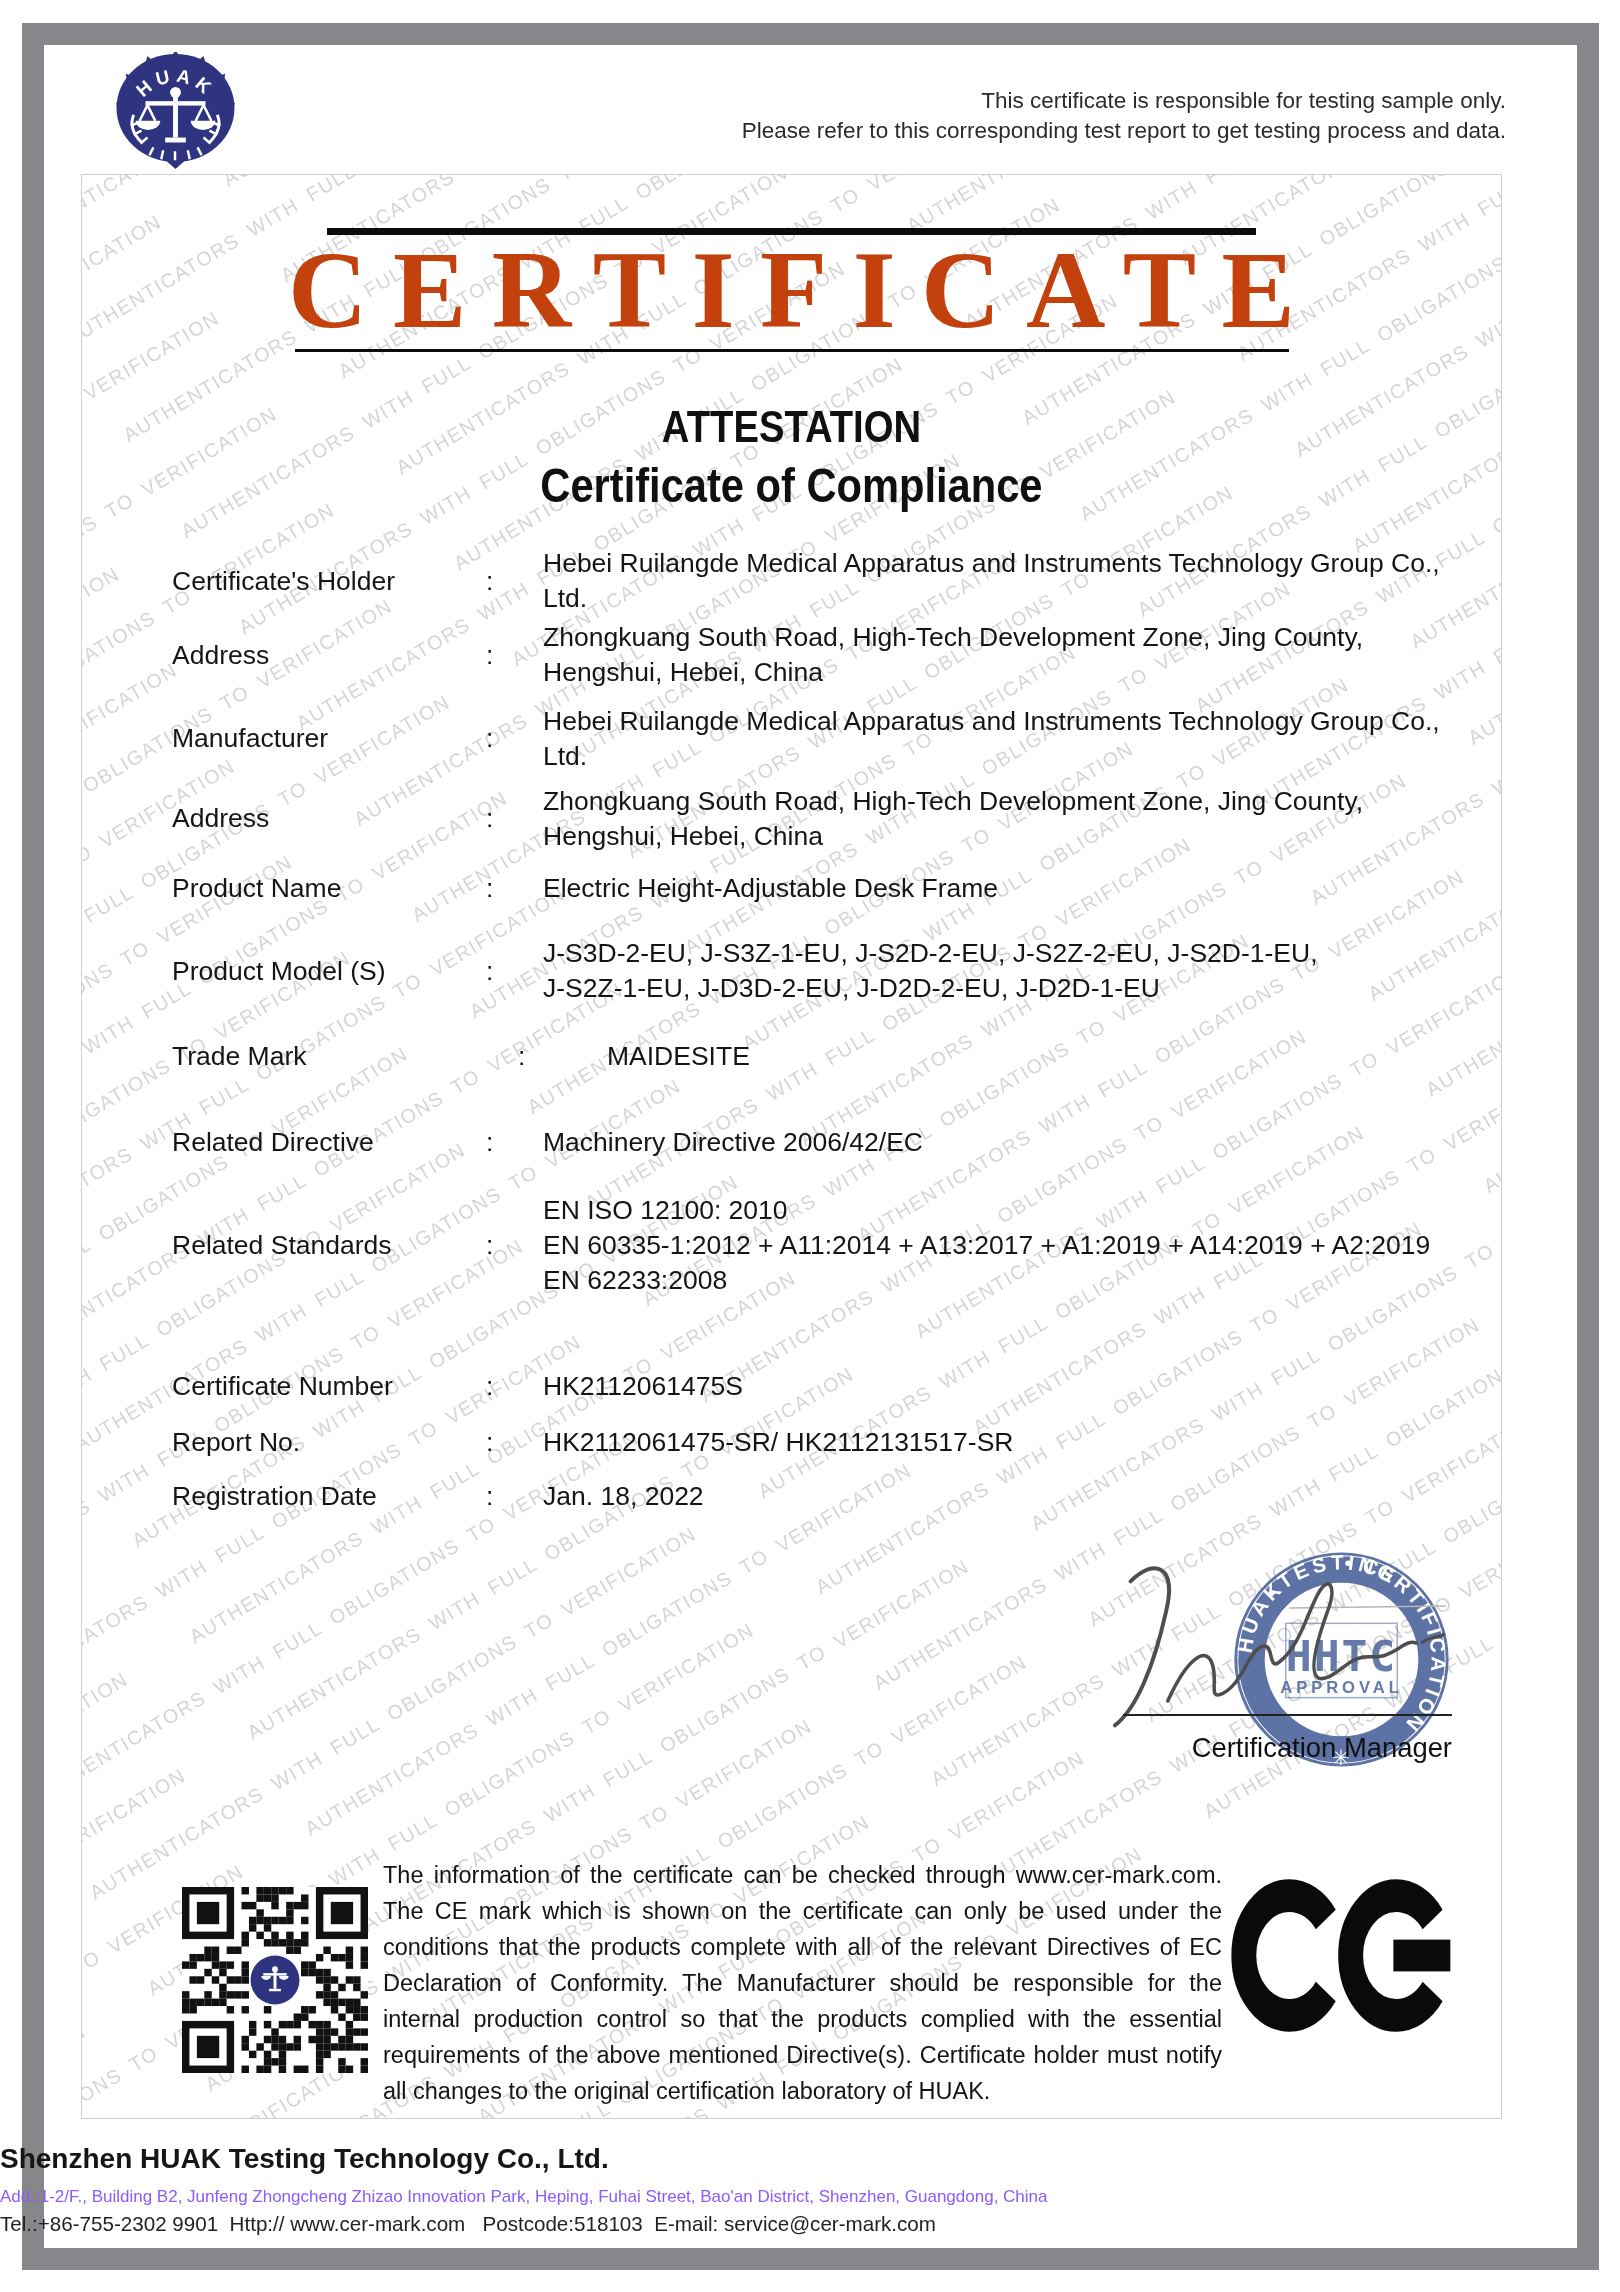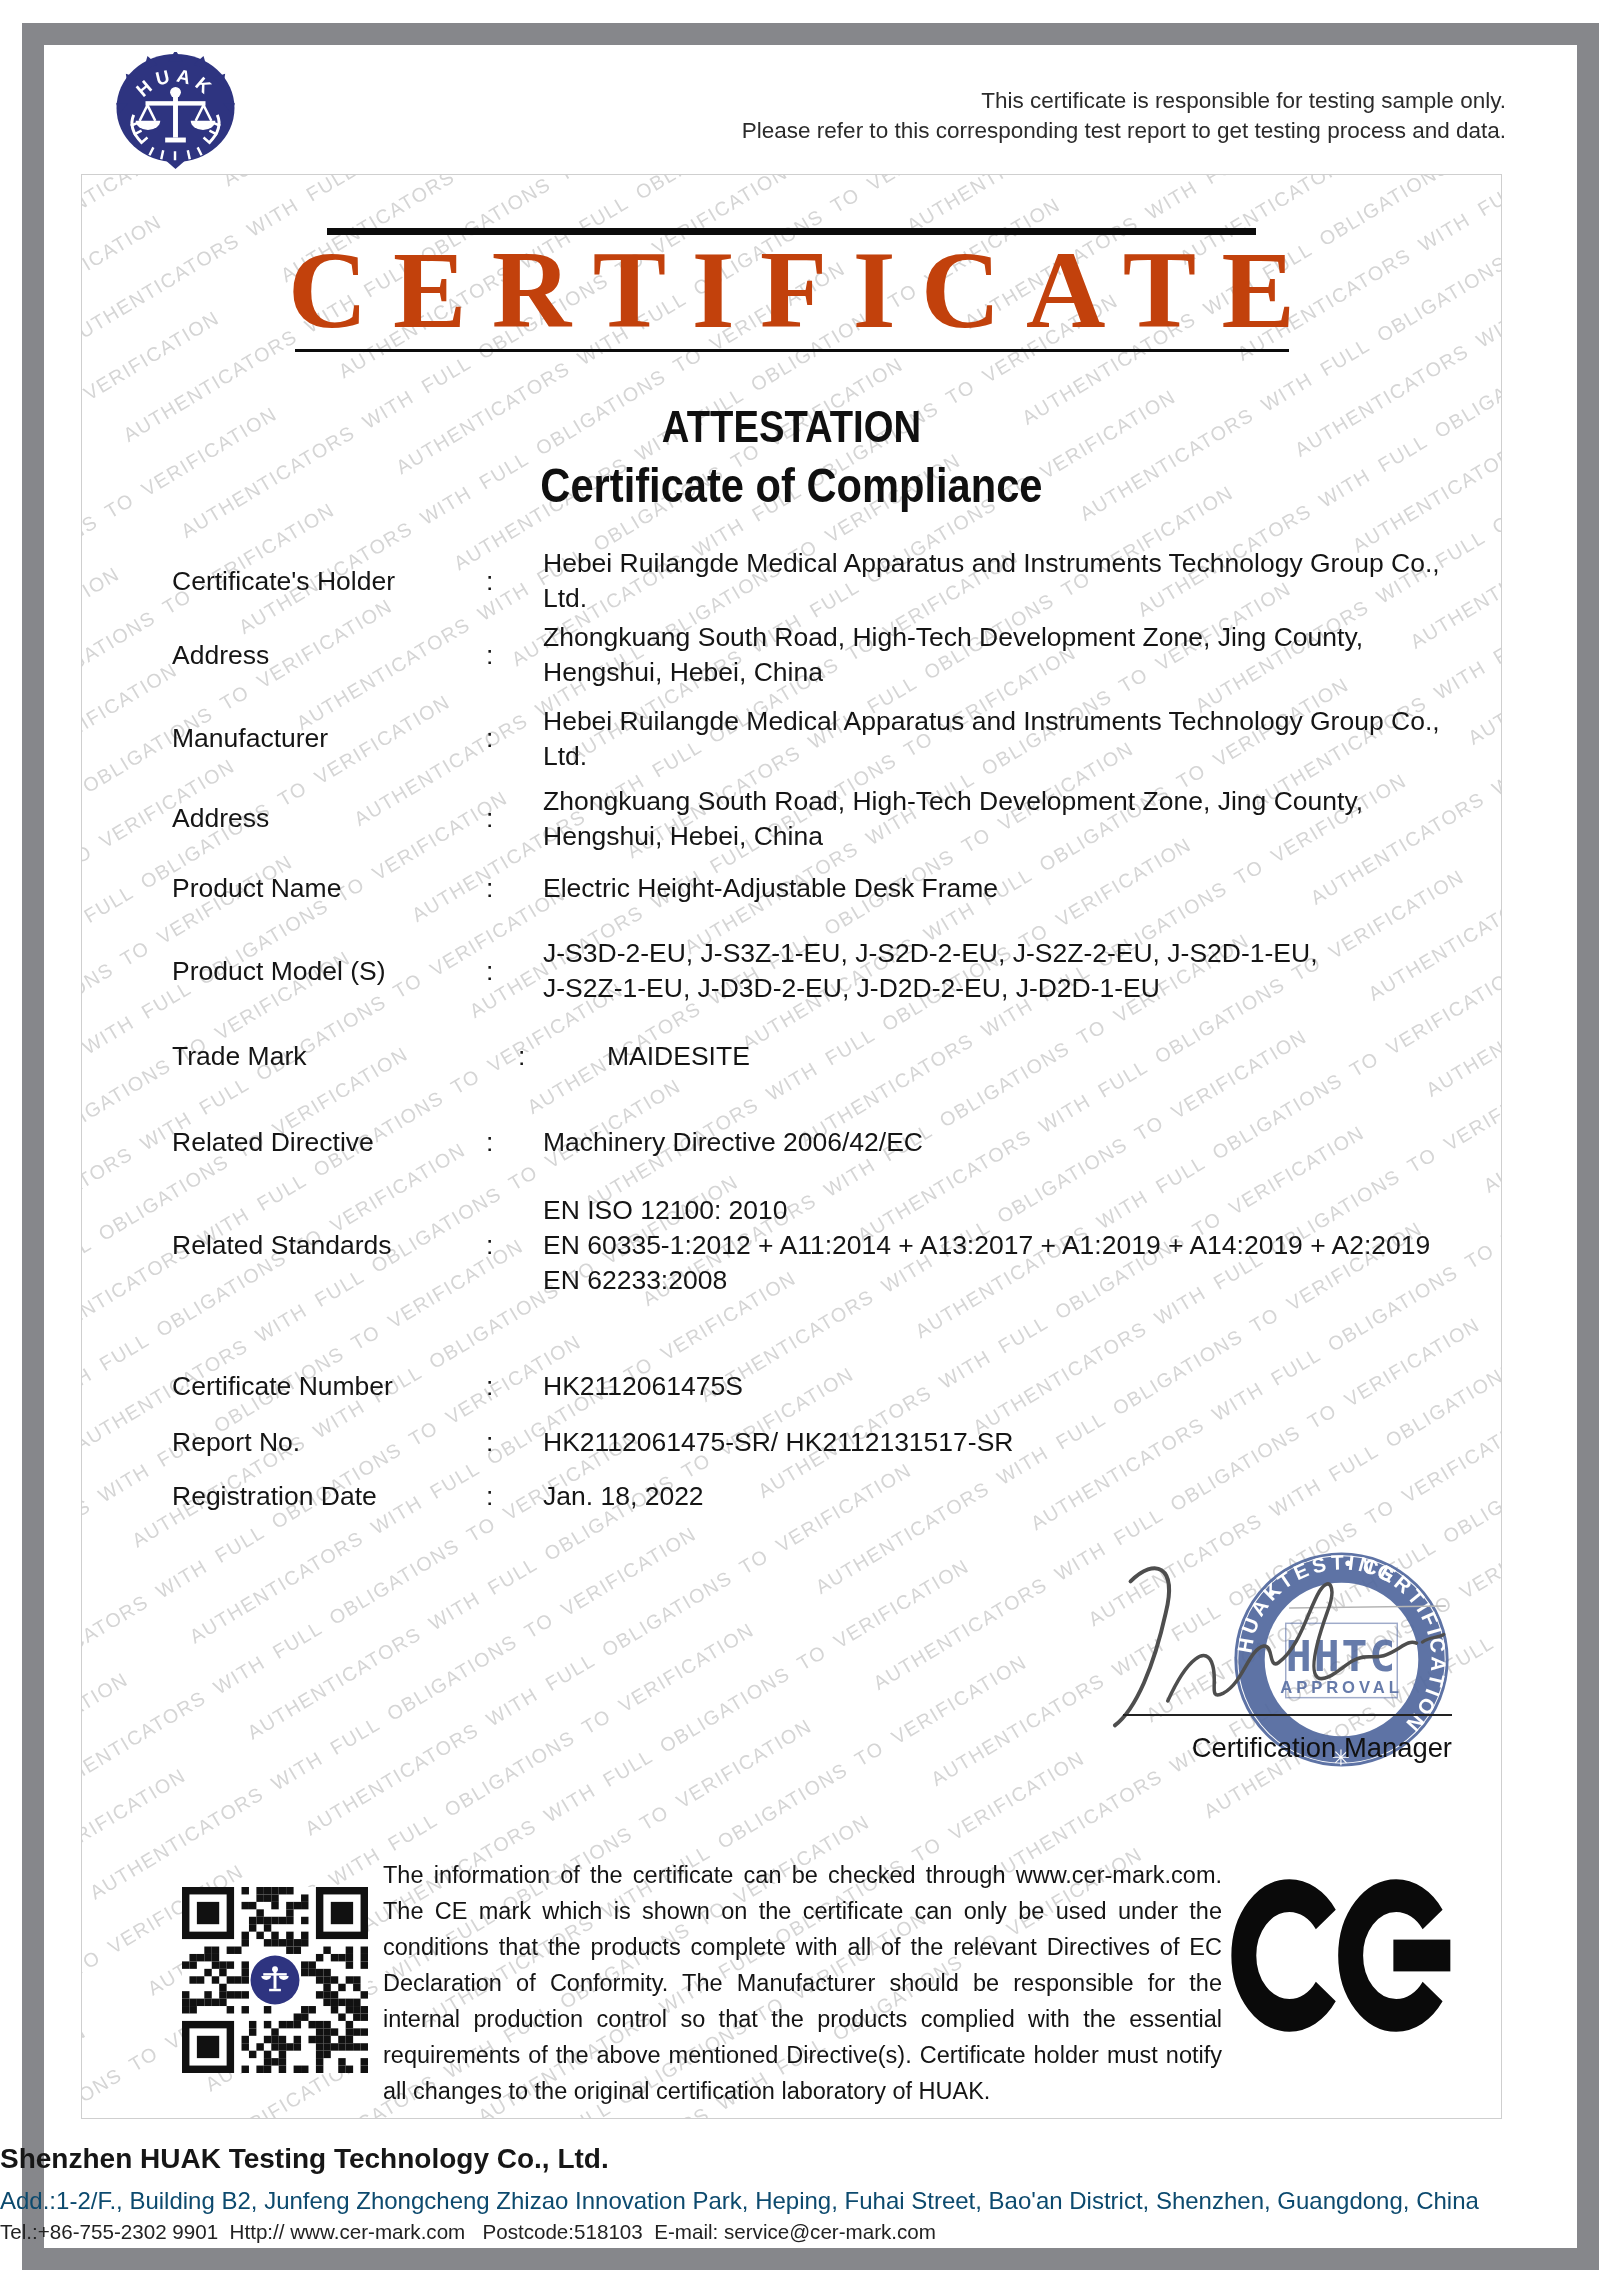--- a/index.html
+++ b/index.html
@@ -53,21 +53,21 @@
              border-top:2px solid #222;text-align:right;padding-top:16px;
              font-size:27.4px;color:#111;}
   
   .qr{position:absolute;left:100px;top:1712px;width:186px;height:186px;}
   .check-par{position:absolute;left:301px;top:1682px;width:839px;
              font-size:23.5px;line-height:36px;text-align:justify;color:#141414;}
   .ce{position:absolute;left:1149px;top:1701px;}
   
   .footer{position:absolute;left:0;top:2143px;width:1620px;text-align:left;}
   .footer-company{font-size:28px;font-weight:700;color:#161616;}
-  .footer-addr{margin-top:11.8px;font-size:24px;color:#0c4a6e;}
+  .footer-addr{margin-top:11.8px;font-size:17px;color:#8b5cf6;}
   .footer-contact{margin-top:4.9px;font-size:20.6px;color:#222;white-space:pre;}
 </style>
 </head>
 <body>
 
 <div class="frame"></div>
 
 <svg class="logo" viewBox="0 0 125 120">
   <ellipse cx="62.5" cy="57" rx="60" ry="55" fill="#2e3480"></ellipse>
   <polygon points="62.5,-2 70,10 55,10" fill="#2e3480"></polygon>

